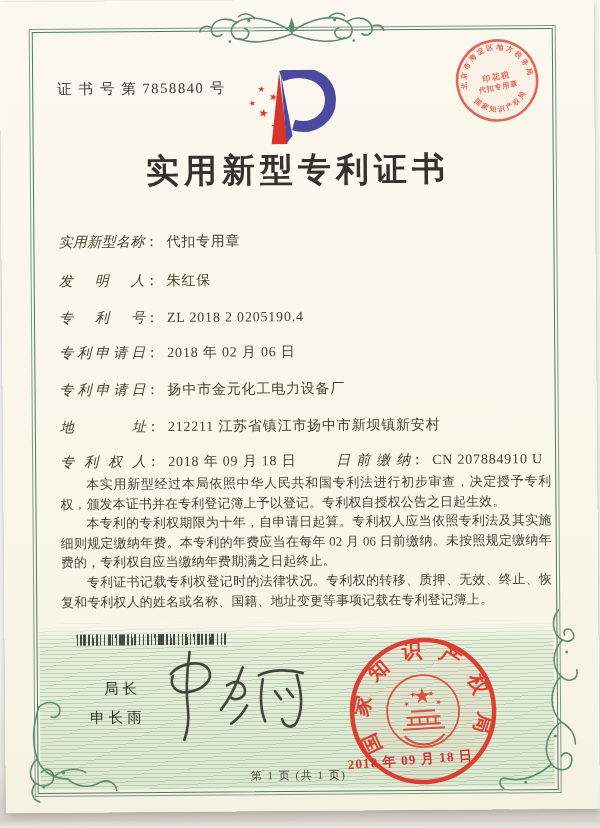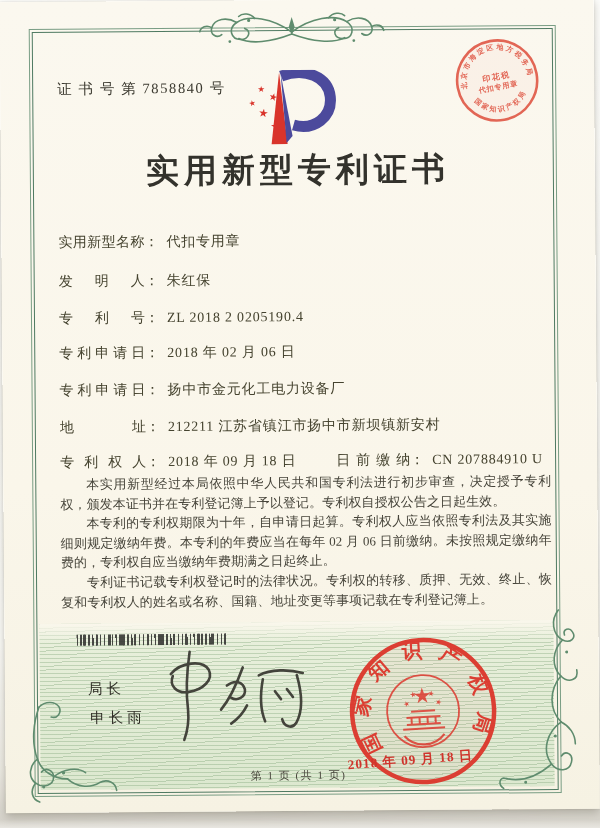--- a/index.html
+++ b/index.html
@@ -23,33 +23,33 @@
     background:
       linear-gradient(rgba(250,247,236,1), rgba(250,247,236,0) 20px),
       repeating-linear-gradient(179deg, rgba(116,156,110,.34) 0 1px, rgba(255,255,255,0) 1px 3.8px),
       linear-gradient(#e9f0dc,#dce8cf);
   }
   .cert-no{position:absolute;left:57px;top:78px;font-size:14.5px;letter-spacing:1.6px;color:#3b392f;}
   .logo{position:absolute;left:243px;top:70px;}
   .title{position:absolute;left:0;top:148px;width:594px;margin:0;text-align:center;
     font-size:33px;font-weight:700;letter-spacing:5px;color:#33322c;}
   .frow{position:absolute;left:57px;width:500px;font-size:14px;color:#45432f;font-weight:500;white-space:nowrap;}
-  .flabel{display:inline-block;width:86px;text-align:justify;text-align-last:justify;vertical-align:bottom;}
+  .flabel{display:inline-block;width:86px;text-align:justify;text-align-last:justify;vertical-align:bottom;font-style:italic;}
   .fcolon{margin-right:8px;}
   .fvalue{letter-spacing:.8px;}
   .fright{position:absolute;left:276px;top:0;font-size:14px;}
   .fright .flabel{width:74px;}
   .paras{position:absolute;left:57px;top:474px;width:491px;}
   .paras p{margin:0;font-size:12.9px;line-height:19.6px;color:#46443a;letter-spacing:.2px;
     text-indent:2em;text-align:justify;}
   .barcode{position:absolute;left:72px;top:633px;width:152px;height:11px;opacity:.85;
     background:
       repeating-linear-gradient(90deg,#2d2d2b 0 1.4px,rgba(0,0,0,0) 1.4px 3.9px),
       repeating-linear-gradient(90deg,rgba(0,0,0,0) 0 6.5px,#2d2d2b 6.5px 8.6px,rgba(0,0,0,0) 8.6px 12.8px);}
-  .sig-title{position:absolute;left:83px;top:678px;font-size:14.5px;letter-spacing:4px;color:#2e2c25;}
+  .sig-title{position:absolute;left:99px;top:678px;font-size:14.5px;letter-spacing:4px;color:#2e2c25;}
   .sig-name{position:absolute;left:85px;top:707px;font-size:14.5px;letter-spacing:4px;color:#2e2c25;text-align:right;}
   .autograph{position:absolute;left:152px;top:645px;}
   .seal{position:absolute;left:330px;top:624px;opacity:.95;transform:rotate(-3deg);}
   .seal text{font-family:"Liberation Serif","DejaVu Serif",serif;font-weight:700;fill:#dc362b;}
   .seal .ringtext{font-size:20px;letter-spacing:15px;}
   .seal-date{position:absolute;left:342px;top:751px;width:160px;font-size:13.3px;font-weight:700;
     color:#d0342c;letter-spacing:1px;transform:rotate(-4deg);white-space:nowrap;}
   .stamp{position:absolute;left:451px;top:36px;opacity:.92;transform:rotate(-10deg);}
   .stamp text{font-family:"Liberation Serif","DejaVu Serif",serif;font-weight:600;fill:#e05a49;}
   .footer{position:absolute;left:33px;top:768px;width:520px;text-align:center;

